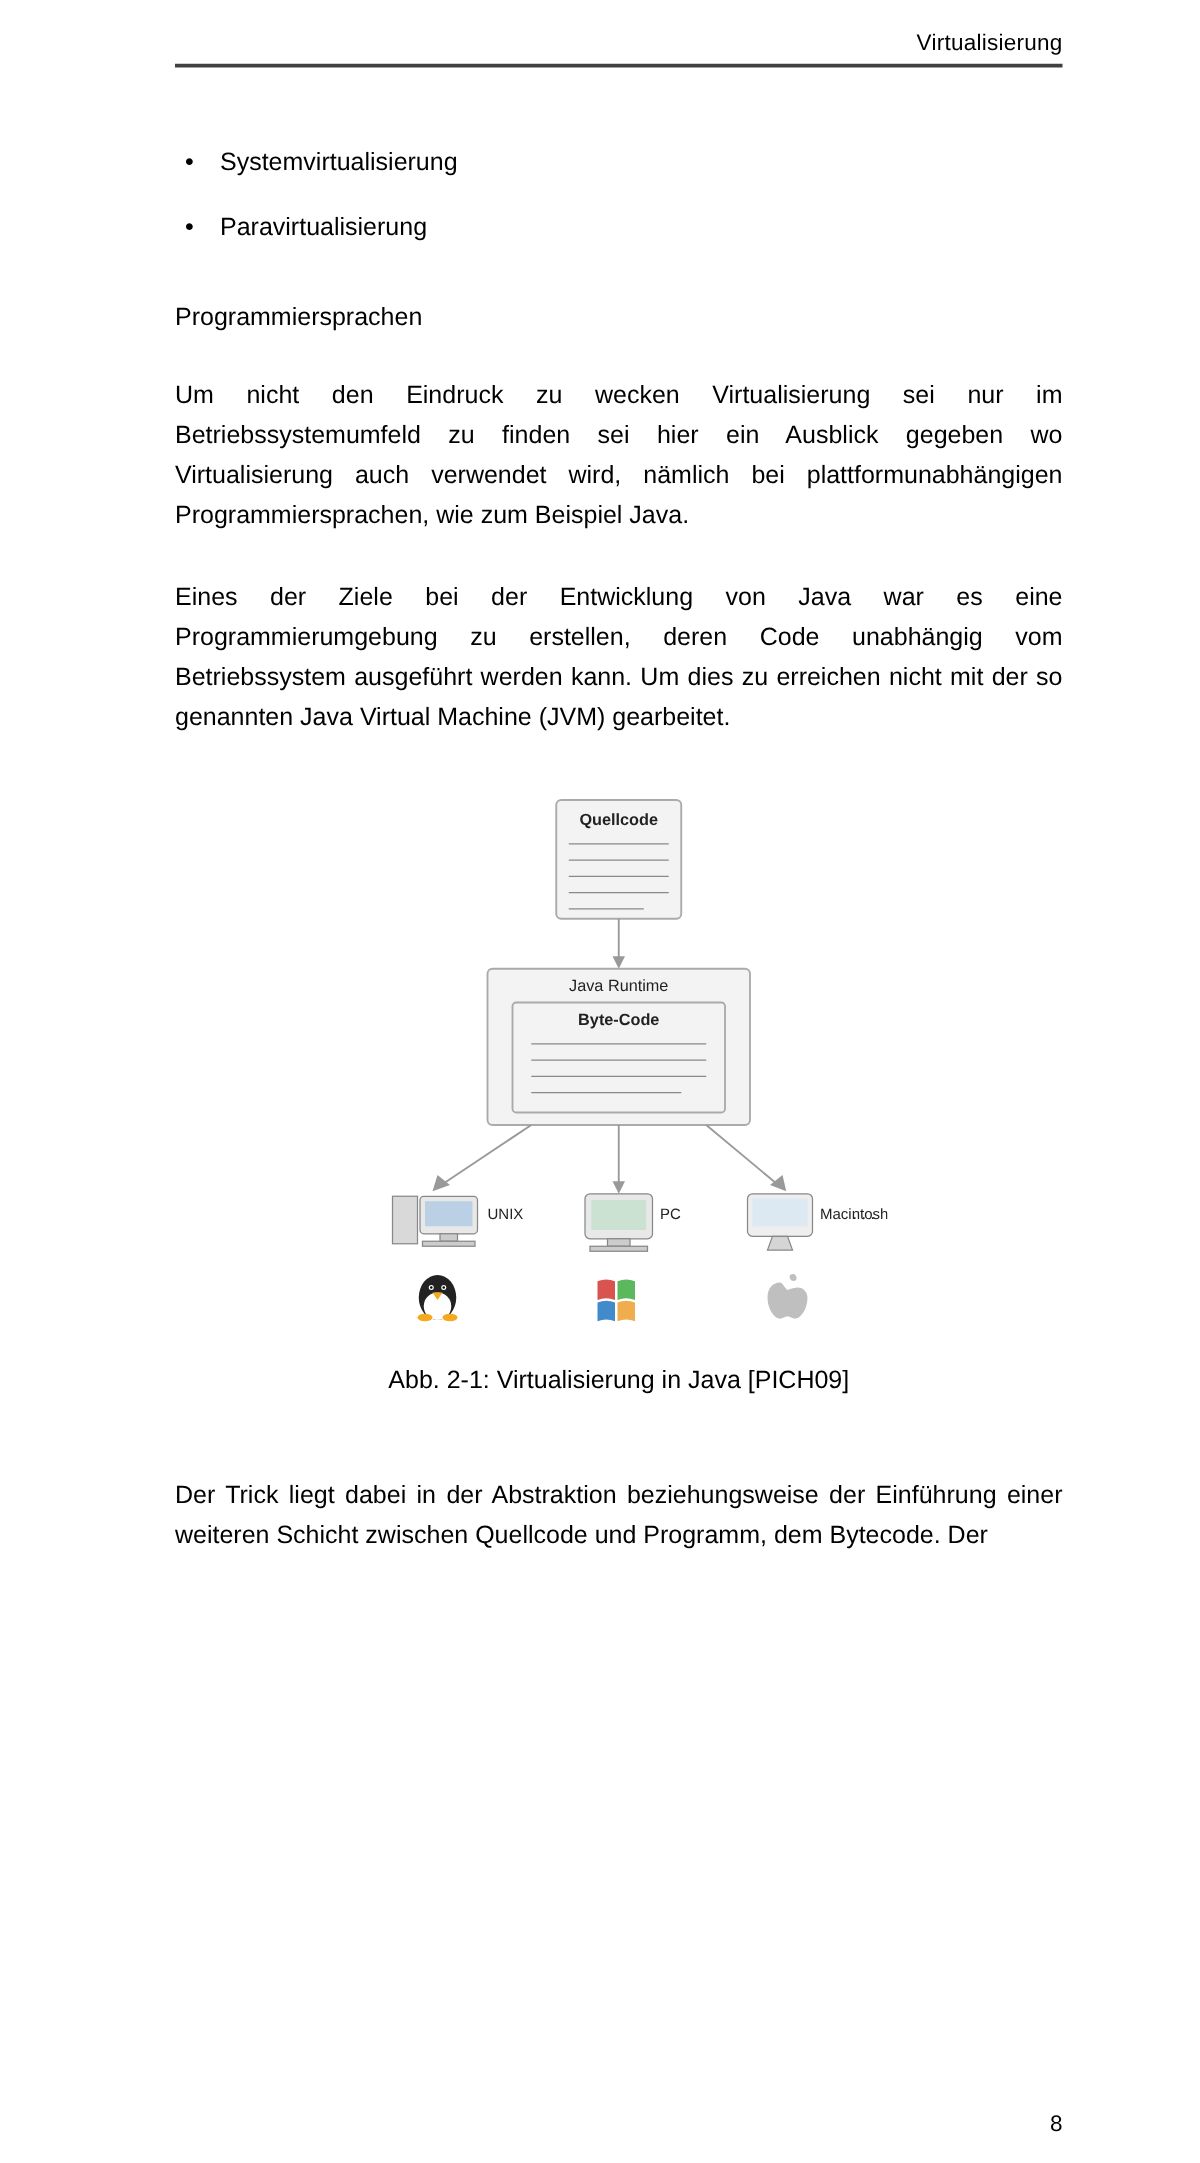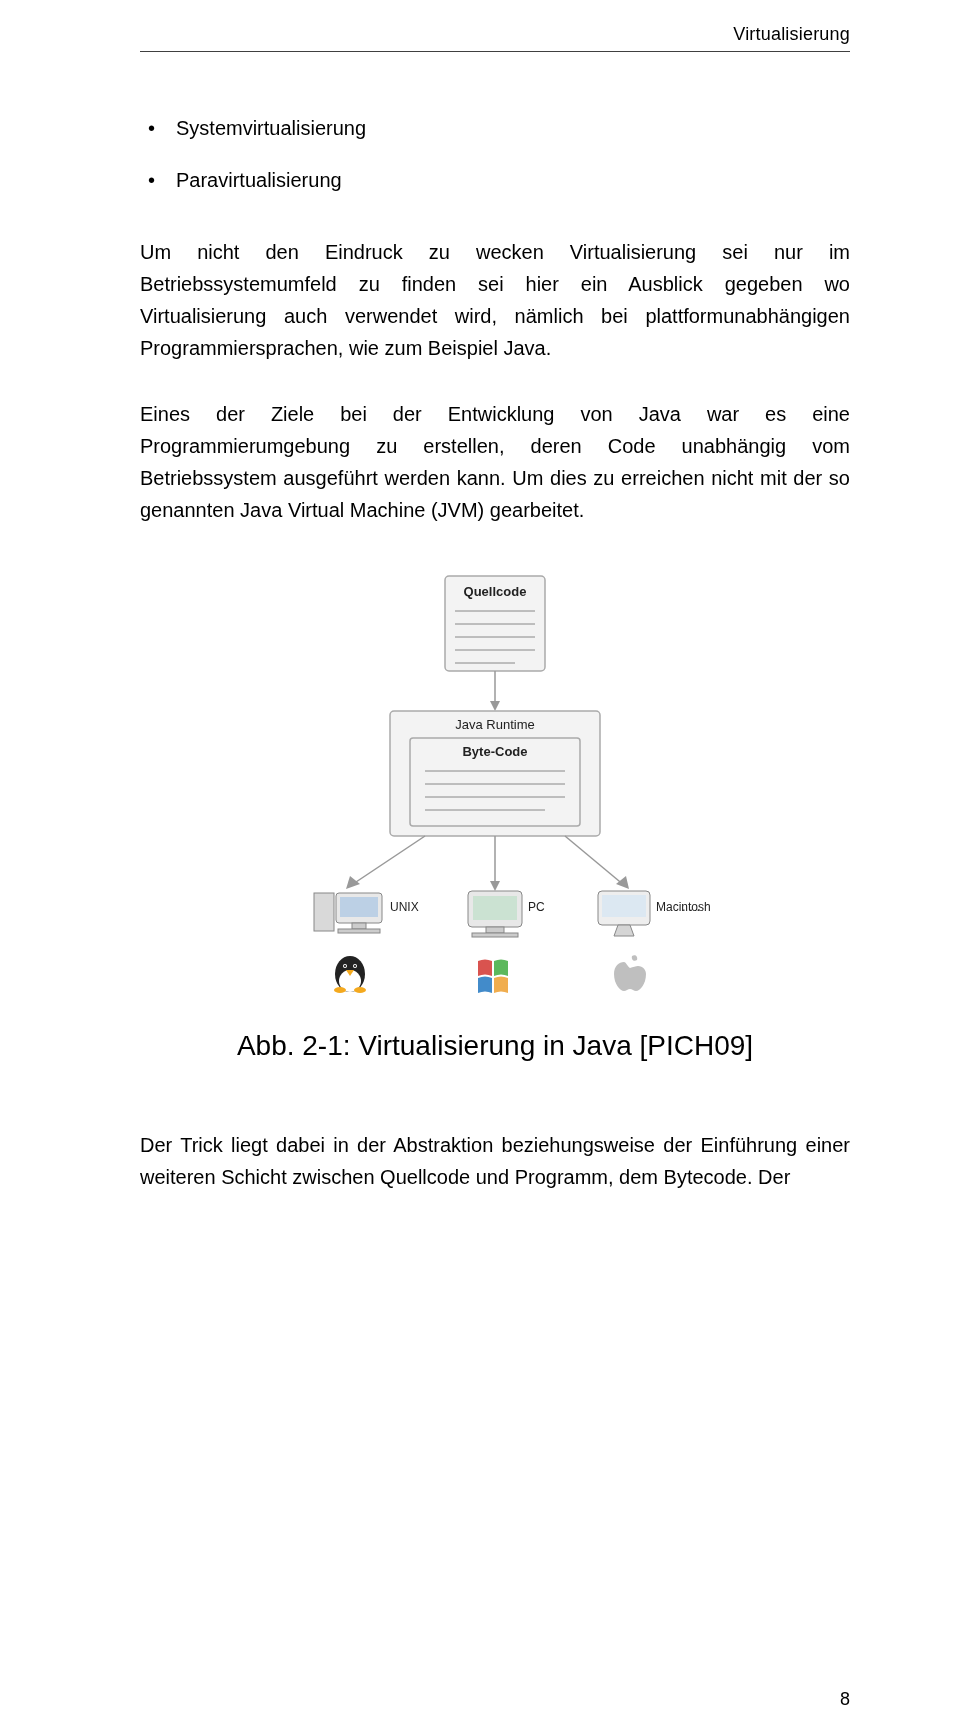--- a/index.html
+++ b/index.html
@@ -14,21 +14,21 @@
   }
   .page {
     padding: 20px 110px 40px 140px;
     box-sizing: border-box;
     position: relative;
     min-height: 1730px;
   }
   .header {
     text-align: right;
     font-size: 18px;
-    border-bottom: 1px solid #404040;
+    border-bottom: 3px solid #404040;
     padding-bottom: 2px;
     margin-bottom: 60px;
     letter-spacing: 0.2px;
   }
   ul.bullets {
     list-style: none;
     padding: 0;
     margin: 0 0 40px 0;
   }
   ul.bullets li {
@@ -55,21 +55,21 @@
     margin: 40px auto 22px auto;
   }
   svg.diagram {
     width: 430px;
     height: 430px;
     display: block;
   }
   .caption {
     text-align: center;
     margin: 28px 0 60px 0;
-    font-size: 28px;
+    font-size: 20px;
   }
   .pagenum {
     position: absolute;
     bottom: 16px;
     right: 110px;
     font-size: 18px;
   }
   .box-text { font-family: Arial, sans-serif; }
   .box-line { fill: none; stroke: #888; stroke-width: 1; }
   .box-rect { fill: #f3f3f3; stroke: #aaa; stroke-width: 1.5; }
@@ -82,20 +82,21 @@
 <body>
 
 <div class="page">
   <div class="header">Virtualisierung</div>
 
   <ul class="bullets">
     <li>Systemvirtualisierung</li>
     <li>Paravirtualisierung</li>
   </ul>
 
+  <div class="section-title">Programmiersprachen</div>
 
   <p class="justify">Um nicht den Eindruck zu wecken Virtualisierung sei nur im Betriebssystemumfeld zu finden sei hier ein Ausblick gegeben wo Virtualisierung auch verwendet wird, nämlich bei plattformunabhängigen Programmiersprachen, wie zum Beispiel Java.</p>
 
   <p class="justify">Eines der Ziele bei der Entwicklung von Java war es eine Programmierumgebung zu erstellen, deren Code unabhängig vom Betriebssystem ausgeführt werden kann. Um dies zu erreichen nicht mit der so genannten Java Virtual Machine (JVM) gearbeitet.</p>
 
   <div class="diagram-wrap">
     <svg class="diagram" viewBox="0 0 430 430">
 
       <rect class="box-rect" x="165" y="10" width="100" height="95" rx="4"></rect>
       <text class="bold-label box-text" x="215" y="30" text-anchor="middle">Quellcode</text>

